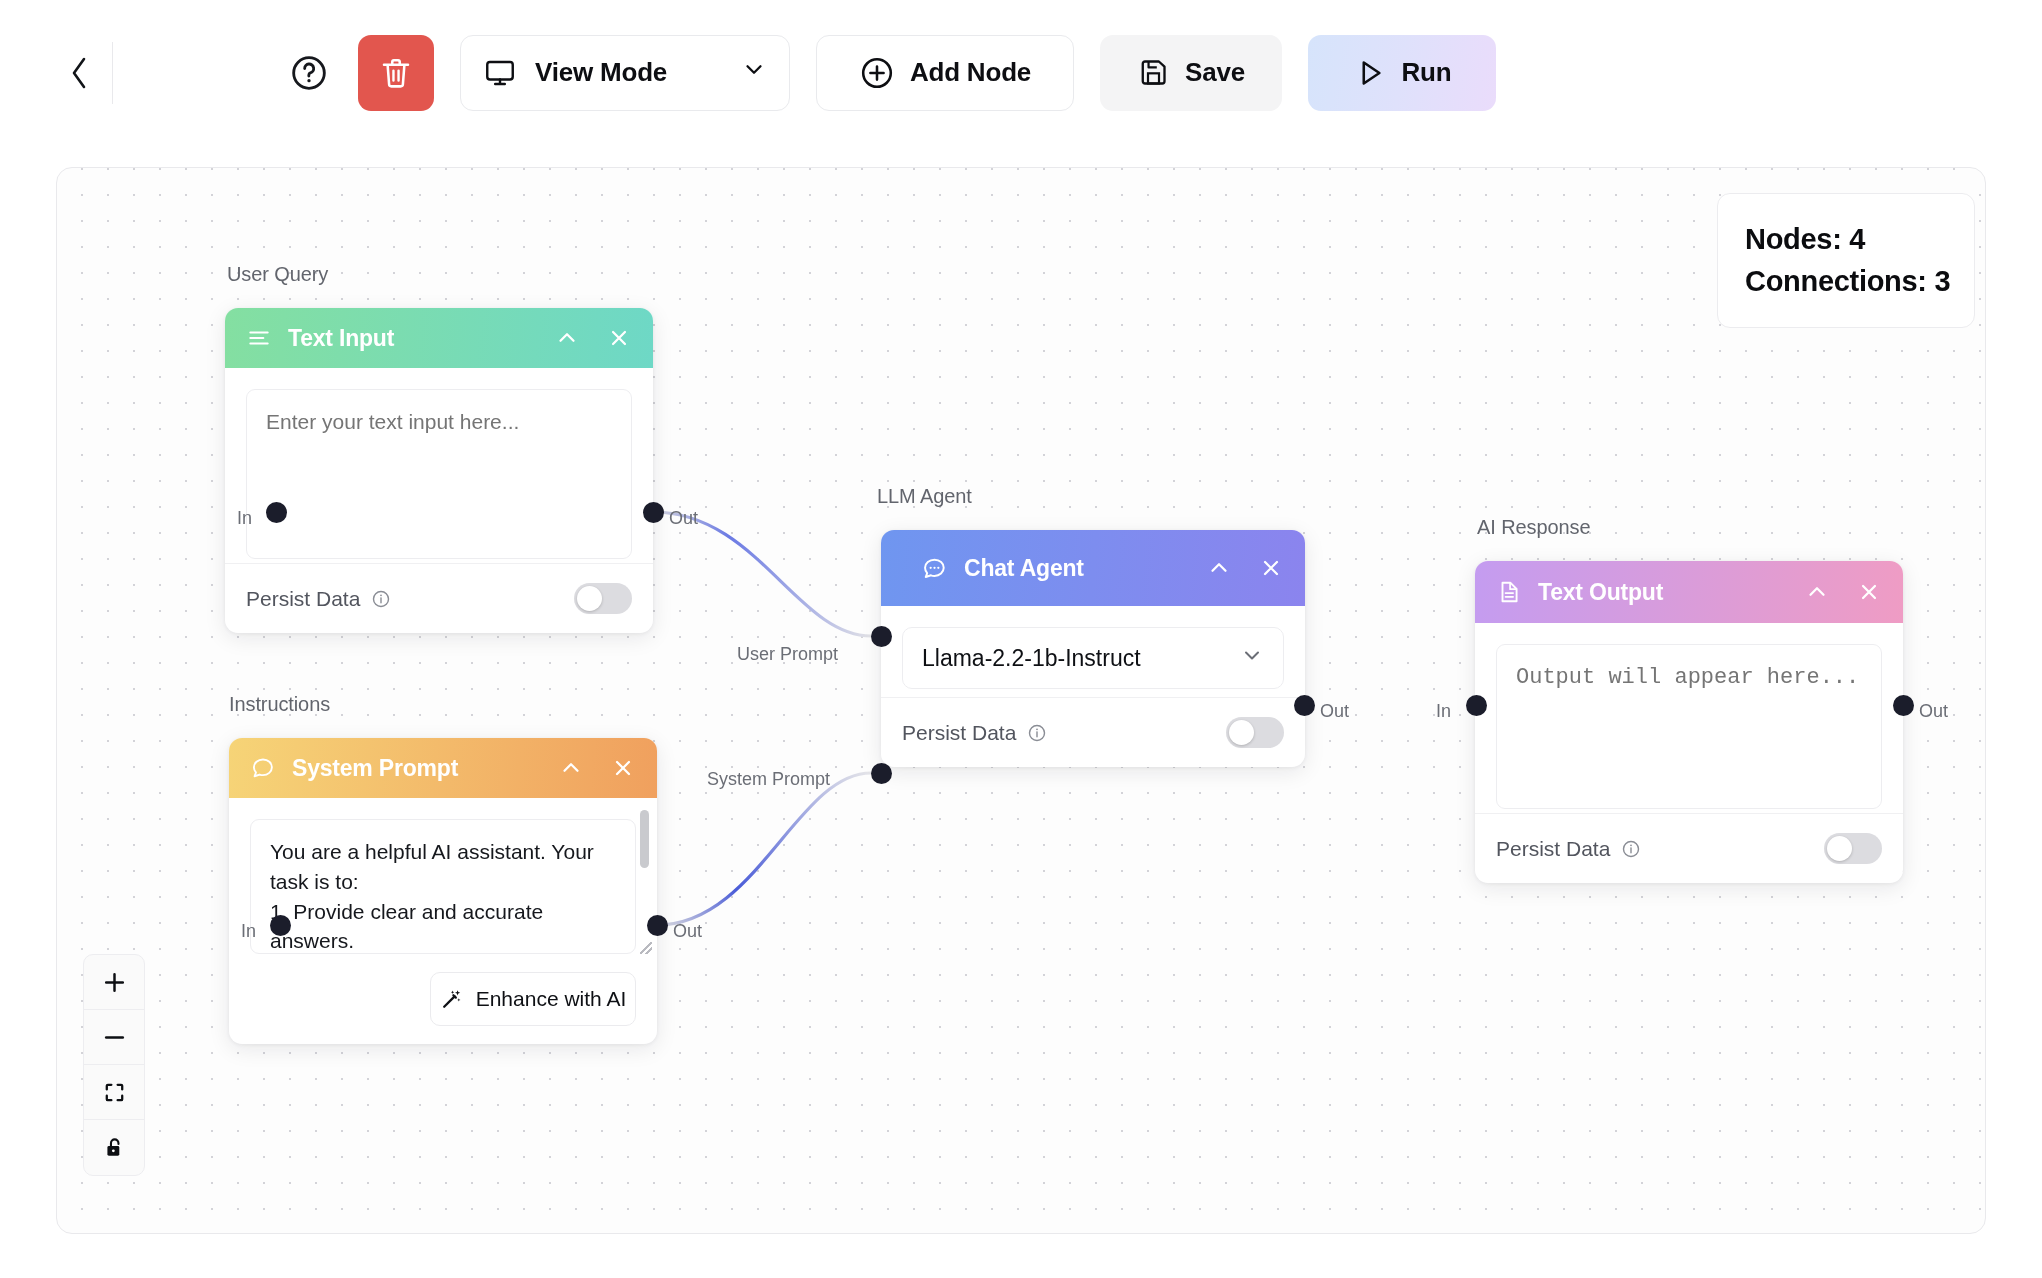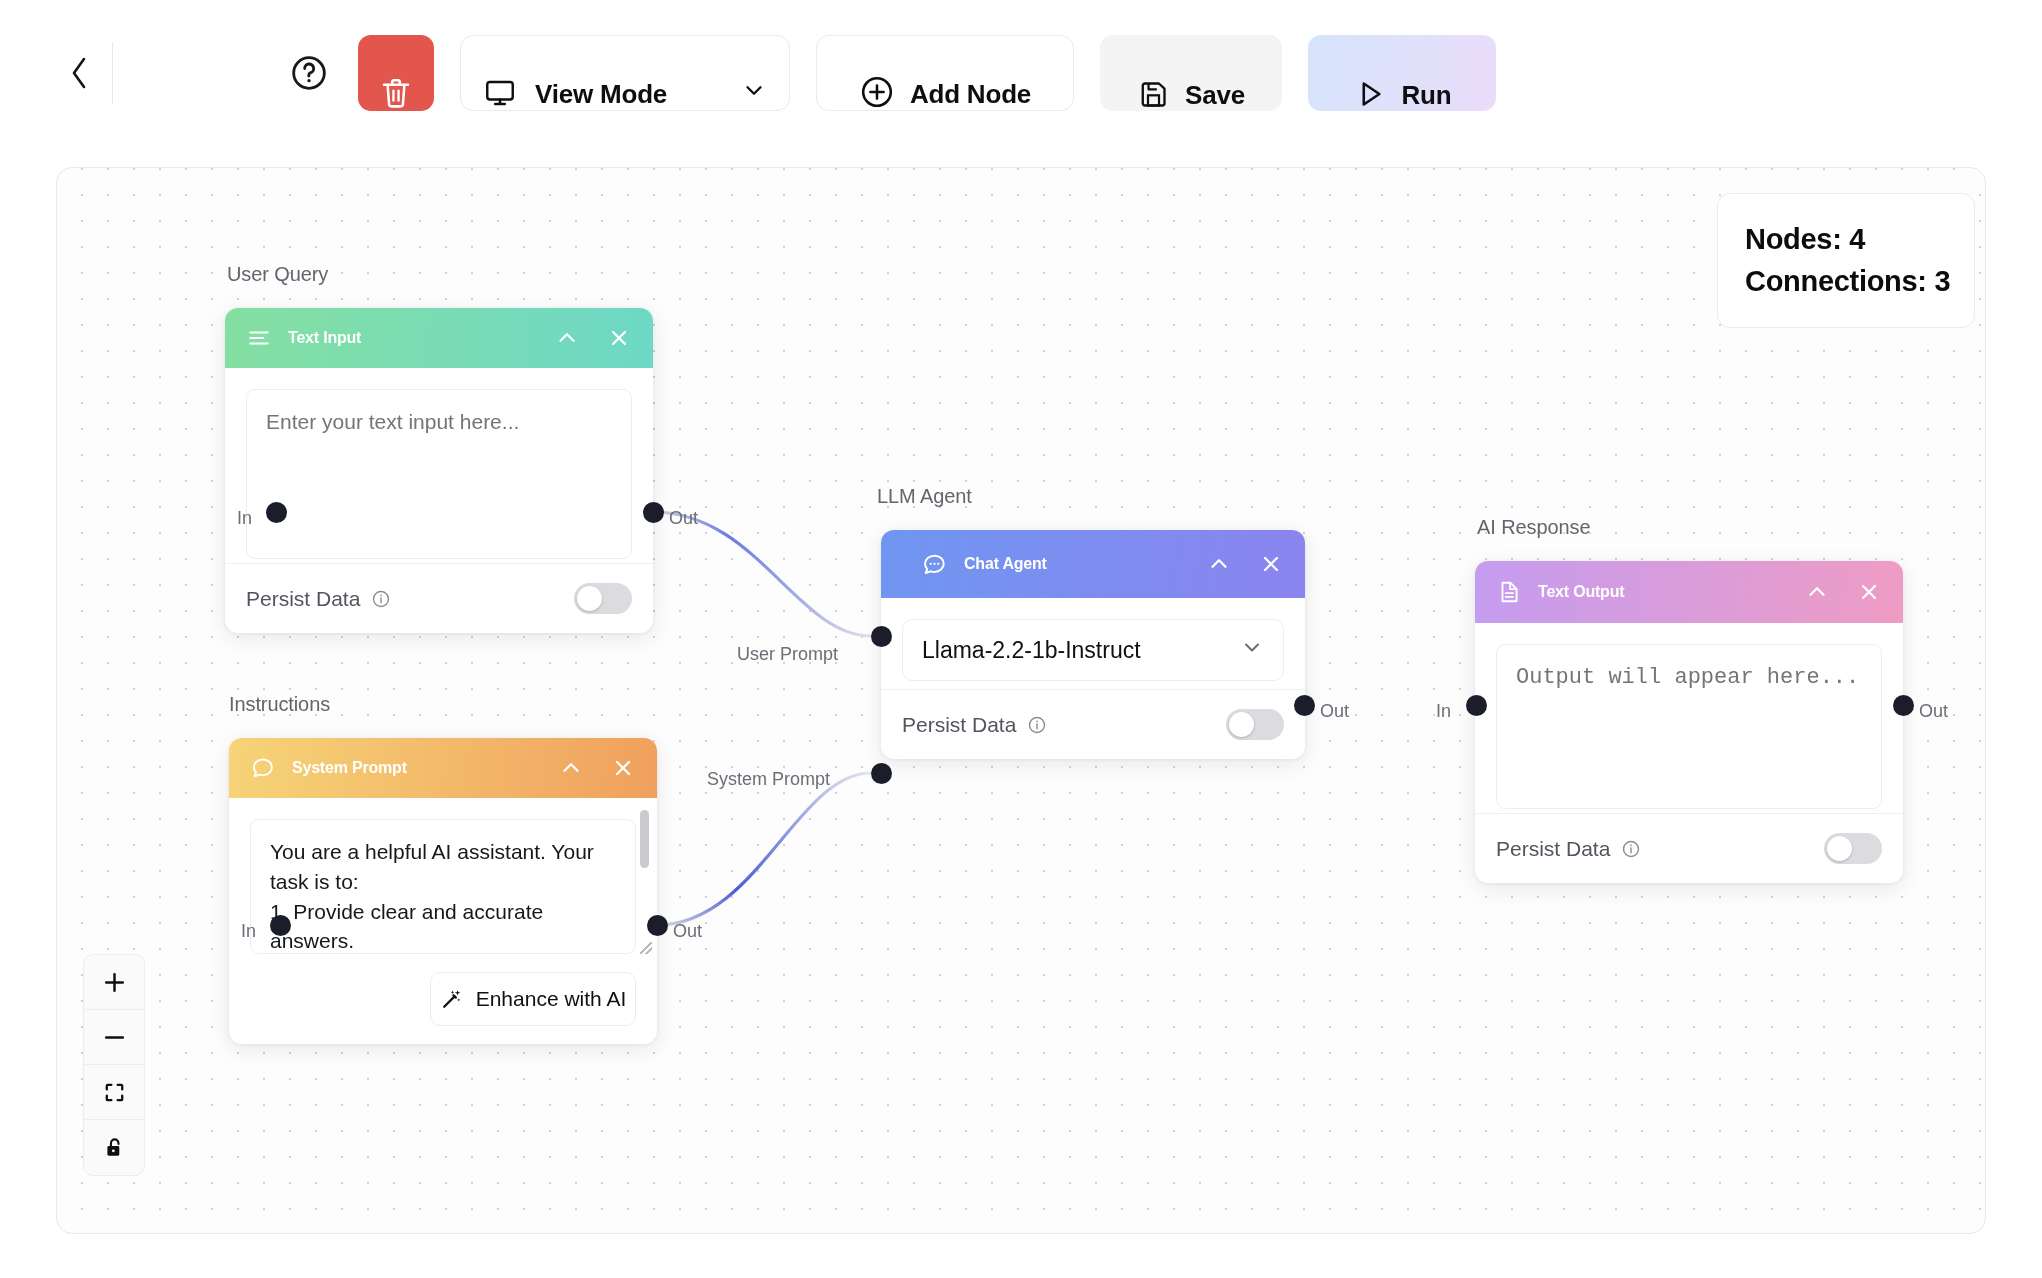--- a/index.html
+++ b/index.html
@@ -35,21 +35,21 @@
     padding: 0 24px;
     font-size: 27px; font-weight: bold; color: #0c0d10;
     letter-spacing: -0.2px;
   }
   #hdr-actions {
     display: flex; align-items: center; gap: 26px;
     margin-left: 155px;
   }
   .hdr-btn {
     height: 76px; border-radius: 13px;
-    display: flex; align-items: flex-end; justify-content: center;
+    display: flex; align-items: center; justify-content: center;
     gap: 15px; cursor: pointer;
     font-size: 26px; letter-spacing: -0.2px;
   }
   #help-btn {
     width: 46px; height: 46px; border-radius: 50%;
     display: flex; align-items: center; justify-content: center;
     cursor: pointer; color: #16181d;
   }
   #delete-btn {
     width: 76px; background: #e2564e; color: #fff;
@@ -104,21 +104,21 @@
   .node {
     position: absolute;
     background: #ffffff;
     border-radius: 13px;
     box-shadow: 0 5px 22px rgba(18,20,30,0.09), 0 1px 4px rgba(18,20,30,0.06);
     overflow: hidden;
   }
   .node-hdr {
     height: 60px; display: flex; align-items: center;
     padding: 0 21px; gap: 16px; color: #ffffff;
-    font-size: 16px; font-weight: bold; letter-spacing: -0.2px;
+    font-size: 23px; font-weight: bold; letter-spacing: -0.2px;
   }
   .node-hdr .ctrls {
     margin-left: auto; display: flex; align-items: center; gap: 26px;
   }
   .node-hdr .ctrls span { cursor: pointer; display:flex; }
   .node-body { padding: 21px 21px 0 21px; }
   .node-foot {
     height: 70px; display: flex; align-items: center;
     padding: 0 21px; border-top: 1.5px solid #f0f0f2;
     font-size: 21px; color: #52555e; gap: 11px;
@@ -401,21 +401,21 @@
     </div>
   </div>
   <div class="port" style="left:213px; top:747px;"></div>
   <div class="port-lbl" style="left:184px; top:753px;">In</div>
   <div class="port" style="left:590px; top:747px;"></div>
   <div class="port-lbl" style="left:616px; top:753px;">Out</div>
 
   <div class="node-label" style="left:820px; top:317px;">LLM Agent</div>
 
   <div class="node" id="node-chat-agent" style="left:824px; top:362px; width:424px;">
-    <div class="node-hdr hdr-blue" style="height:68px;padding-left:40px;">
+    <div class="node-hdr hdr-blue" style="height:76px;padding-left:40px;">
       <svg width="27" height="27" viewBox="0 0 24 24" fill="none">
         <path d="M20.2 11.4c0 4-3.7 7.2-8.2 7.2-1.1 0-2.2-.2-3.1-.55L4.2 19.6l1.3-3.45C4.3 14.9 3.6 13.25 3.6 11.4c0-4 3.7-7.2 8.4-7.2s8.2 3.2 8.2 7.2z" stroke="#fff" stroke-width="1.75" stroke-linejoin="round"></path>
         <circle cx="8.6" cy="11.4" r="1" fill="#fff"></circle>
         <circle cx="12" cy="11.4" r="1" fill="#fff"></circle>
         <circle cx="15.4" cy="11.4" r="1" fill="#fff"></circle>
       </svg>
       <span>Chat Agent</span>
       <span class="ctrls">
         <span>
           <svg width="26" height="26" viewBox="0 0 24 24" fill="none">

